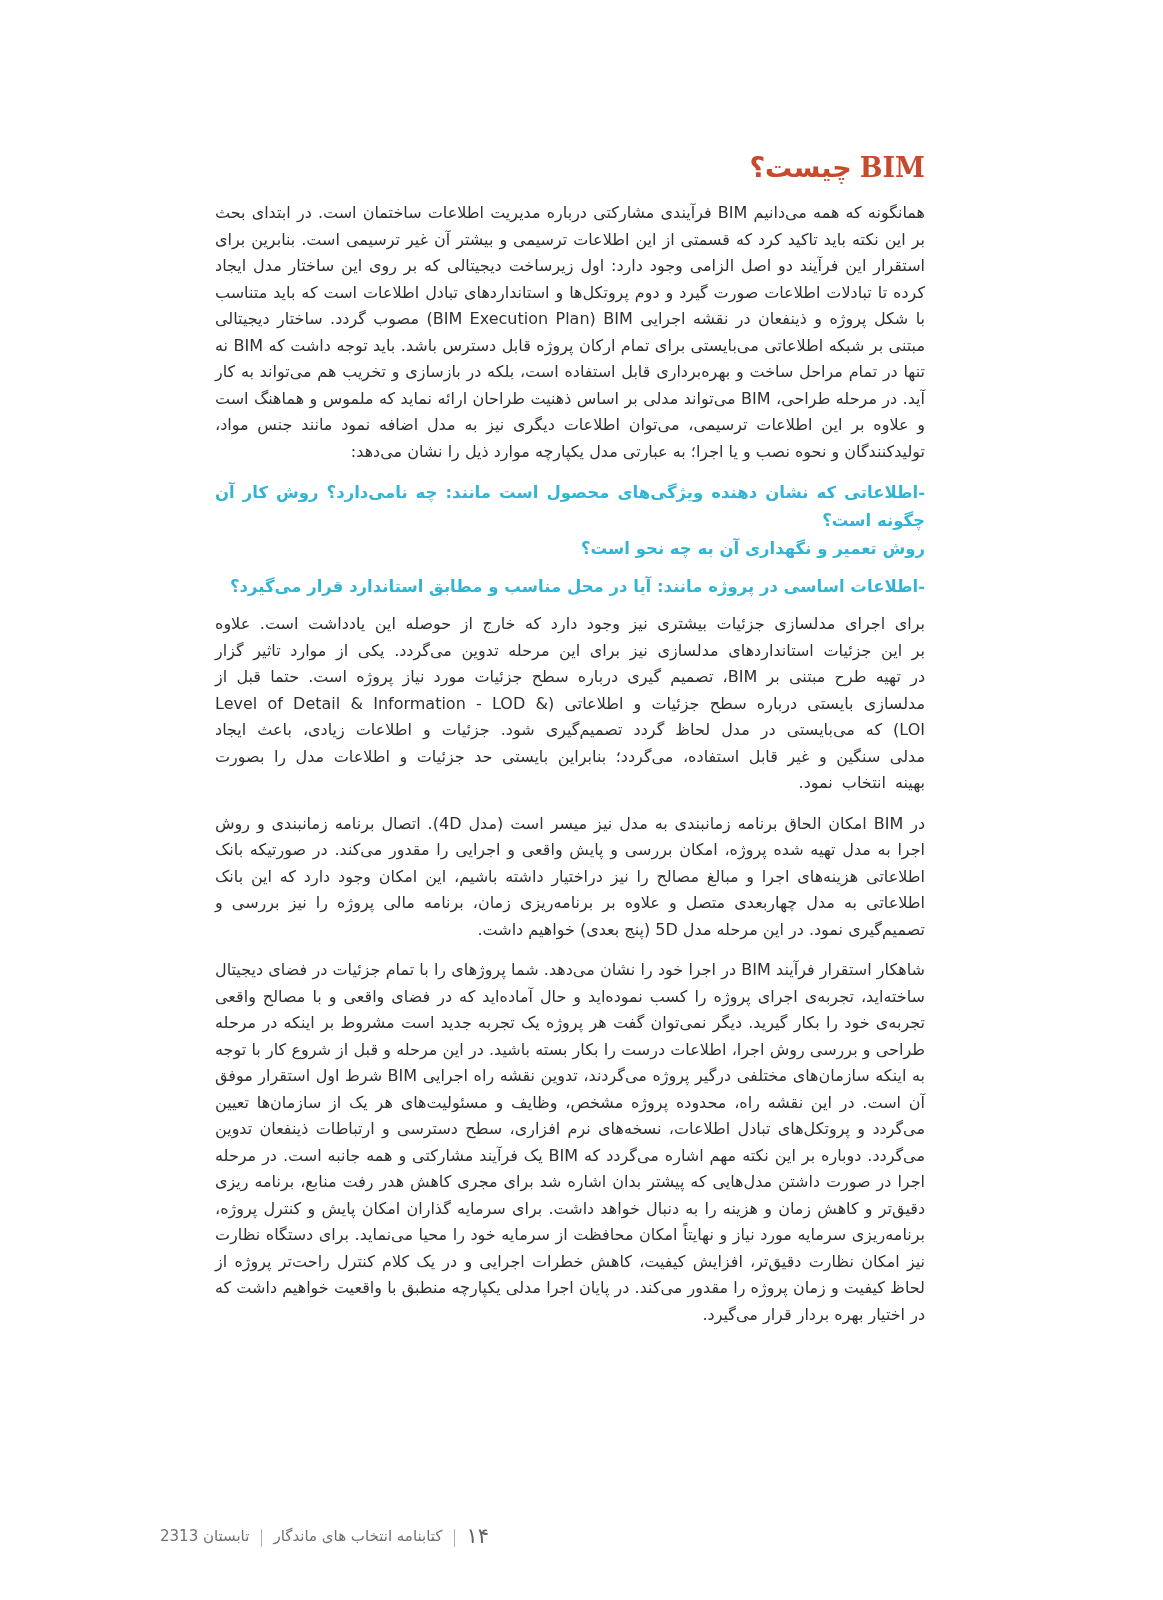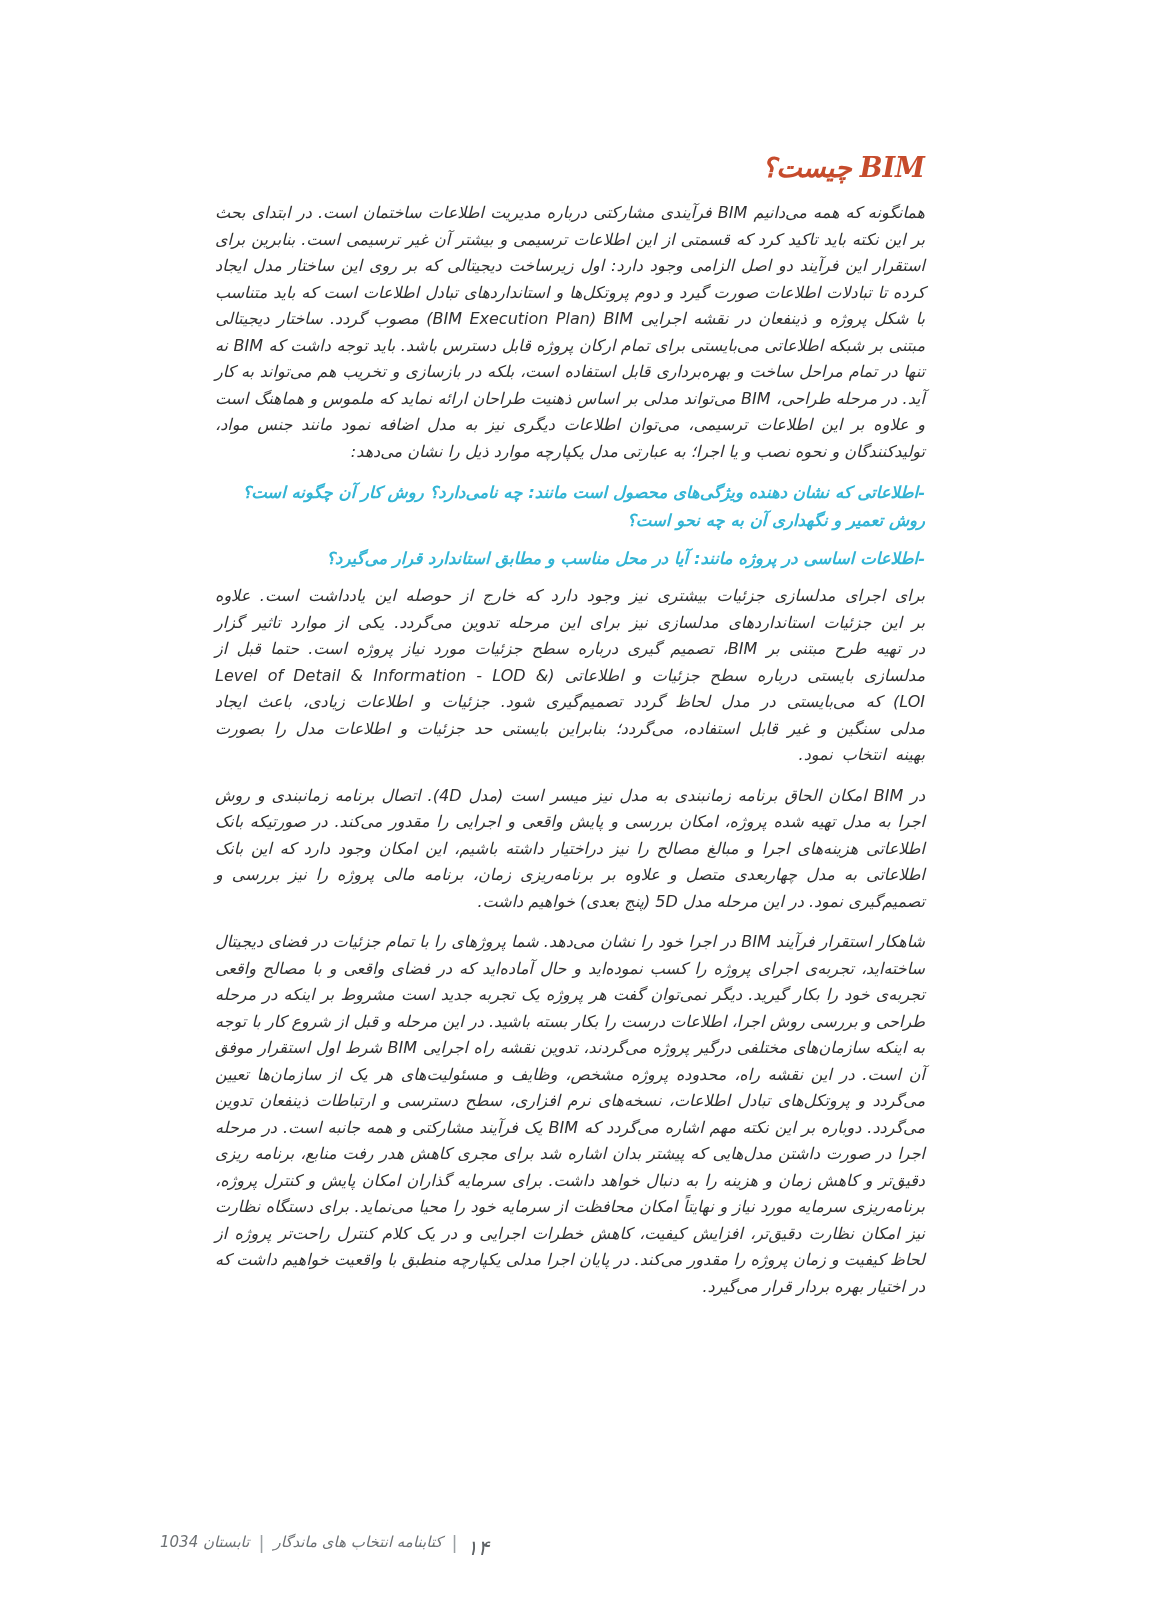--- a/index.html
+++ b/index.html
@@ -4,21 +4,20 @@
 <style>
   html, body { margin: 0; padding: 0; background: #ffffff; }
   .page {
     position: relative;
     width: 1153px;
     height: 1600px;
     background: #ffffff;
     overflow: hidden;
     direction: rtl;
     font-family: "DejaVu Sans", sans-serif;
-    font-style: italic;
   }
   .column {
     position: absolute;
     top: 152px;
     right: 238px;
     width: 710px;
   }
   .heading {
     margin: 0 0 16px 0;
     text-align: right;
@@ -58,21 +57,21 @@
     top: 1524px;
     left: 150px;
     display: flex;
     direction: rtl;
     align-items: center;
     gap: 9px;
     color: #6d7174;
     white-space: nowrap;
   }
   .footer .meta { font-size: 15px; }
-  .footer .pagenum { font-size: 21px; color: #5f6366; margin-top: 12px; }
+  .footer .pagenum { font-size: 21px; color: #5f6366; }
   .footer .sep { color: #9aa0a3; font-size: 18px; font-weight: 200; }
 </style>
 </head>
 <body>
 
 <div class="page">
 
   <div class="column">
 
     <h1 class="heading"><span class="latin">BIM</span><span>چیست؟</span></h1>
@@ -95,16 +94,16 @@
 
     <p class="body">شاهکار استقرار فرآیند BIM در اجرا خود را نشان می‌دهد. شما پروژهای را با تمام جزئیات در فضای دیجیتال ساخته‌اید، تجربه‌ی اجرای پروژه را کسب نموده‌اید و حال آماده‌اید که در فضای واقعی و با مصالح واقعی تجربه‌ی خود را بکار گیرید. دیگر نمی‌توان گفت هر پروژه یک تجربه جدید است مشروط بر اینکه در مرحله طراحی و بررسی روش اجرا، اطلاعات درست را بکار بسته باشید. در این مرحله و قبل از شروع کار با توجه به اینکه سازمان‌های مختلفی درگیر پروژه می‌گردند، تدوین نقشه راه اجرایی BIM شرط اول استقرار موفق آن است. در این نقشه راه، محدوده پروژه مشخص، وظایف و مسئولیت‌های هر یک از سازمان‌ها تعیین می‌گردد و پروتکل‌های تبادل اطلاعات، نسخه‌های نرم افزاری، سطح دسترسی و ارتباطات ذینفعان تدوین می‌گردد. دوباره بر این نکته مهم اشاره می‌گردد که BIM یک فرآیند مشارکتی و همه جانبه است. در مرحله اجرا در صورت داشتن مدل‌هایی که پیشتر بدان اشاره شد برای مجری کاهش هدر رفت منابع، برنامه ریزی دقیق‌تر و کاهش زمان و هزینه را به دنبال خواهد داشت. برای سرمایه گذاران امکان پایش و کنترل پروژه، برنامه‌ریزی سرمایه مورد نیاز و نهایتاً امکان محافظت از سرمایه خود را محیا می‌نماید. برای دستگاه نظارت نیز امکان نظارت دقیق‌تر، افزایش کیفیت، کاهش خطرات اجرایی و در یک کلام کنترل راحت‌تر پروژه از لحاظ کیفیت و زمان پروژه را مقدور می‌کند. در پایان اجرا مدلی یکپارچه منطبق با واقعیت خواهیم داشت که در اختیار بهره بردار قرار می‌گیرد.</p>
 
   </div>
 
   <div class="footer">
     <span class="pagenum">۱۴</span>
     <span class="sep">|</span>
     <span class="meta">کتابنامه انتخاب های ماندگار</span>
     <span class="sep">|</span>
-    <span class="meta">تابستان 1034</span>
+    <span class="meta">تابستان 2313</span>
   </div>
 
 </div>
 
 </body></html>

